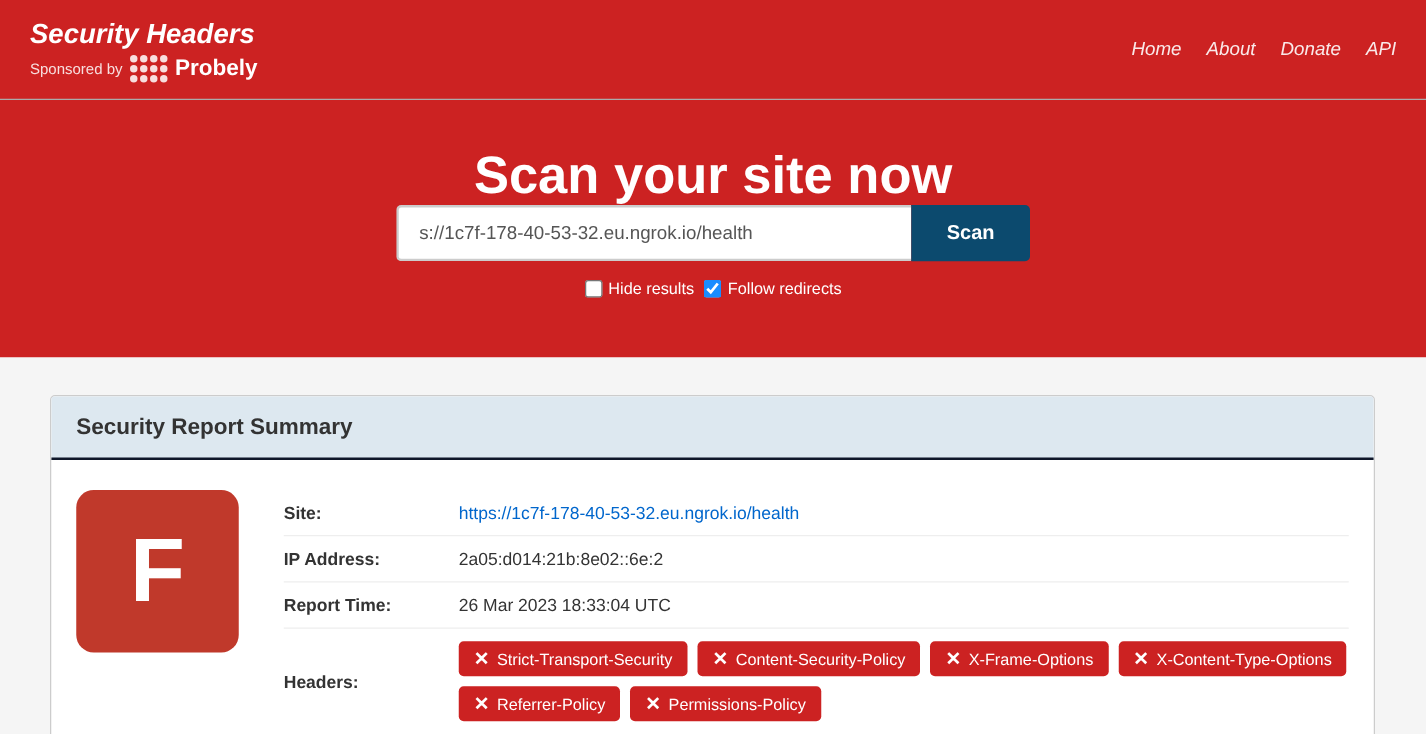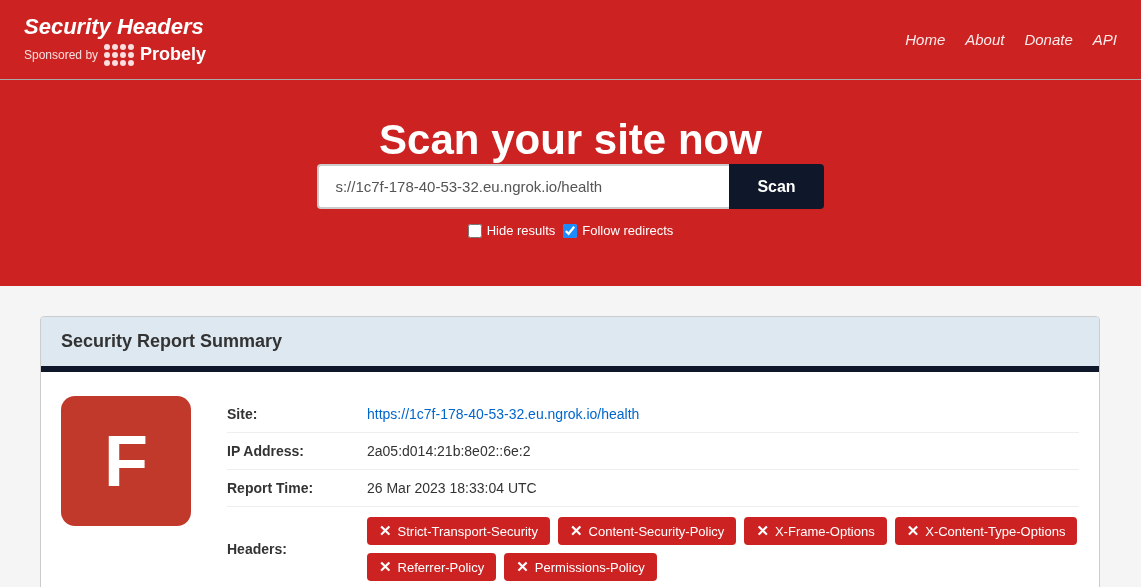--- a/index.html
+++ b/index.html
@@ -60,21 +60,21 @@
       width: 412px;
       padding: 12px 16px;
       font-size: 15px;
       border: 2px solid #ccc;
       border-right: none;
       border-radius: 4px 0 0 4px;
       outline: none;
       color: #555;
     }
     .scan-button {
-      background: #0f172a;
+      background: #0c4a6e;
       color: #fff;
       border: none;
       padding: 12px 28px;
       font-size: 16px;
       font-weight: bold;
       border-radius: 0 4px 4px 0;
       cursor: pointer;
     }
     .scan-options {
       display: flex;
@@ -102,21 +102,21 @@
       background: #fff;
       overflow: hidden;
       max-width: 1060px;
     }
     .report-summary-header {
       background: #dde8f0;
       padding: 14px 20px;
       font-size: 18px;
       font-weight: bold;
       color: #333;
-      border-bottom: 6px solid #0f172a;
+      border-bottom: 2px solid #0f172a;
     }
     .report-body {
       display: flex;
       align-items: flex-start;
       padding: 24px 20px;
       gap: 36px;
     }
     .grade-box {
       background: #c0392b;
       border-radius: 14px;

